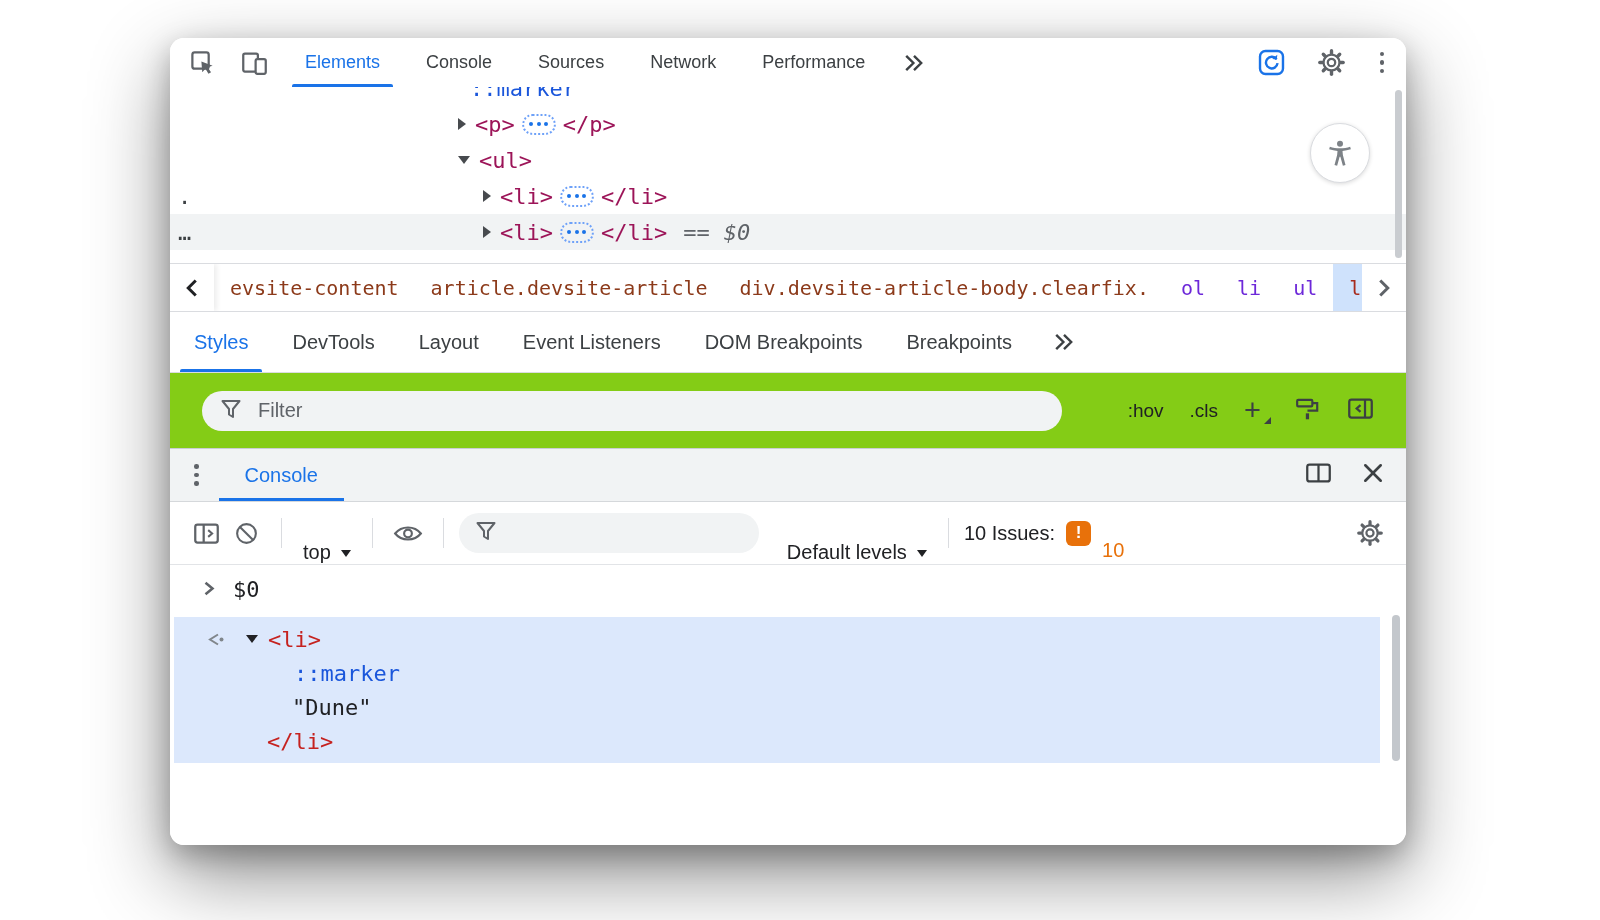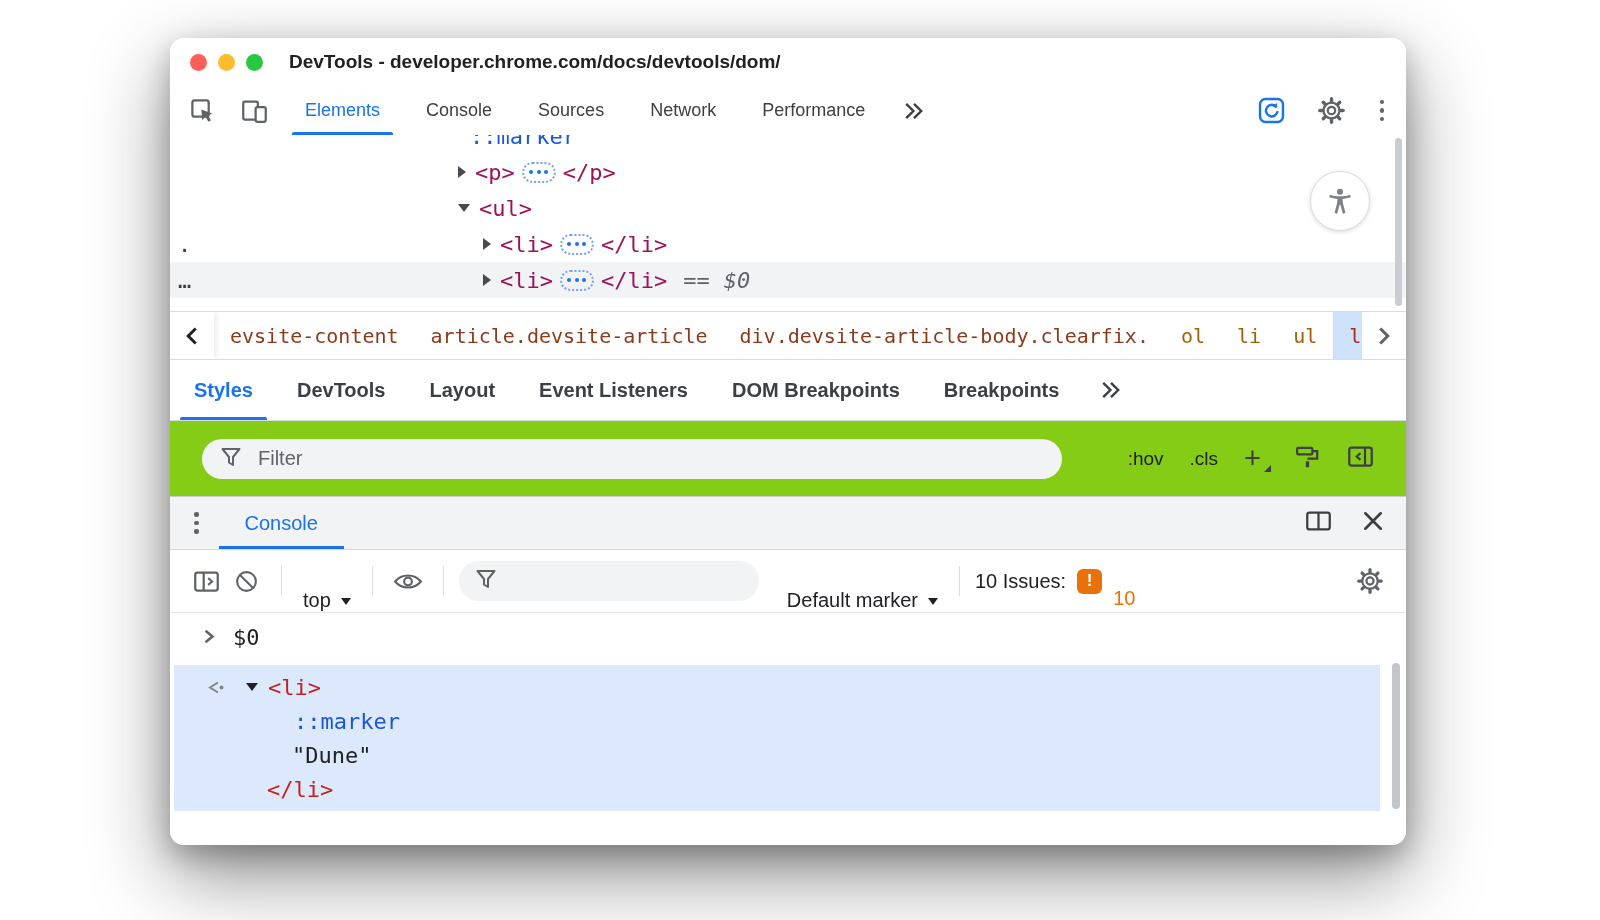--- a/index.html
+++ b/index.html
@@ -59,27 +59,27 @@
   .tree .vscroll{top:3px;height:168px;}
 
   
   .crumbbar{flex:0 0 47px;border-top:1px solid #dadce0;border-bottom:1px solid #dadce0;display:flex;
             align-items:stretch;font-family:"DejaVu Sans Mono",monospace;font-size:20px;overflow:hidden;background:#fff;}
   .crumbnav{flex:0 0 44px;display:flex;align-items:center;justify-content:center;}
   .crumbnav.left{box-shadow:3px 0 5px rgba(0,0,0,.07);}
   .crumbs{display:flex;align-items:stretch;overflow:hidden;}
   .crumb{display:flex;align-items:center;padding:0 16px;white-space:nowrap;}
   .crumb.long{color:#8c3a1a;}
-  .crumb.tagc{color:#a16207;}
+  .crumb.tagc{color:#6d28d9;}
   .crumb.selected{background:#cfe2fc;color:#a72b1d;}
   .crumbnav.right{margin-left:auto;}
 
   
   .stabs{flex:0 0 60px;display:flex;align-items:stretch;border-bottom:1px solid #dadce0;font-size:20px;color:#3c4043;padding:0 2px;background:#fff;}
-  .stab{display:flex;align-items:center;padding:0 22px;position:relative;font-weight:bold;}
+  .stab{display:flex;align-items:center;padding:0 22px;position:relative;}
   .stab.active{color:#1a73e8;}
   .stab.active::after{content:"";position:absolute;left:8px;right:8px;bottom:0;height:3px;background:#1a73e8;border-radius:2px 2px 0 0;}
   .smore{display:flex;align-items:center;padding:0 18px;}
 
   
   .filterrow{flex:0 0 75px;border-bottom:1px solid #c9ced3;display:flex;align-items:center;padding:0 32px;background:#84cc16;}
   .filterpill{width:860px;height:40px;border-radius:20px;background:#f1f3f4;display:flex;align-items:center;padding:0 18px;gap:14px;box-sizing:border-box;}
   .filterpill input{flex:1;border:none;outline:none;background:transparent;font-size:20px;color:#202124;
                     font-family:"Liberation Sans",sans-serif;}
   .filterpill input::placeholder{color:#5f6368;}
@@ -119,28 +119,20 @@
   .cpseudo{color:#1a56db;}
   .resicon{margin-right:20px;display:flex;align-items:center;}
   .resultblock .tri-d{border-top-color:#202124;margin-right:10px;}
   .ccontent .vscroll{top:50px;height:146px;right:6px;width:8px;background:#c3c7cc;}
 </style>
 </head>
 <body>
 
 <div class="window">
 
-  <div class="titlebar">
-    <div class="lights">
-      <span class="light red"></span>
-      <span class="light yellow"></span>
-      <span class="light green"></span>
-    </div>
-    <div class="wtitle">DevTools - developer.chrome.com/docs/devtools/dom/</div>
-  </div>
 
   <div class="toolbar">
     <div class="tbicons">
       <span class="iconbtn">
         <svg width="27" height="27" viewBox="0 0 24 24">
           <rect x="3" y="3" width="14.5" height="14.5" rx="2" fill="none" stroke="#5f6368" stroke-width="2"></rect>
           <path d="M11 11 L21 14.8 L16.6 16.2 L19.6 20.6 L17.3 22 L14.6 17.6 L11.8 20.6 Z" fill="#5f6368"></path>
         </svg>
       </span>
       <span class="iconbtn">
@@ -396,21 +388,21 @@
     <span class="vdiv"></span>
     <div class="cfilterpill">
       <span>
         <svg width="22" height="22" viewBox="0 0 22 22" fill="none" stroke="#5f6368" stroke-width="2" stroke-linejoin="round">
           <path d="M2.5 3 H19.5 L13 11 V19 L9 16.5 V11 Z"></path>
         </svg>
       </span>
       <input type="text" style="">
     </div>
     <div class="ddl" style="margin-left:22px;">
-      <span>Default marker</span>
+      <span>Default levels</span>
       <span class="caret"></span>
     </div>
     <span class="vdiv"></span>
     <div class="issues">
       <span>10 Issues:</span>
       <span class="issuebadge">!</span>
       <span class="issuecount">10</span>
     </div>
     <span class="iconbtn" style="margin-left:auto;">
       <svg width="26" height="26" viewBox="0 0 24 24">

